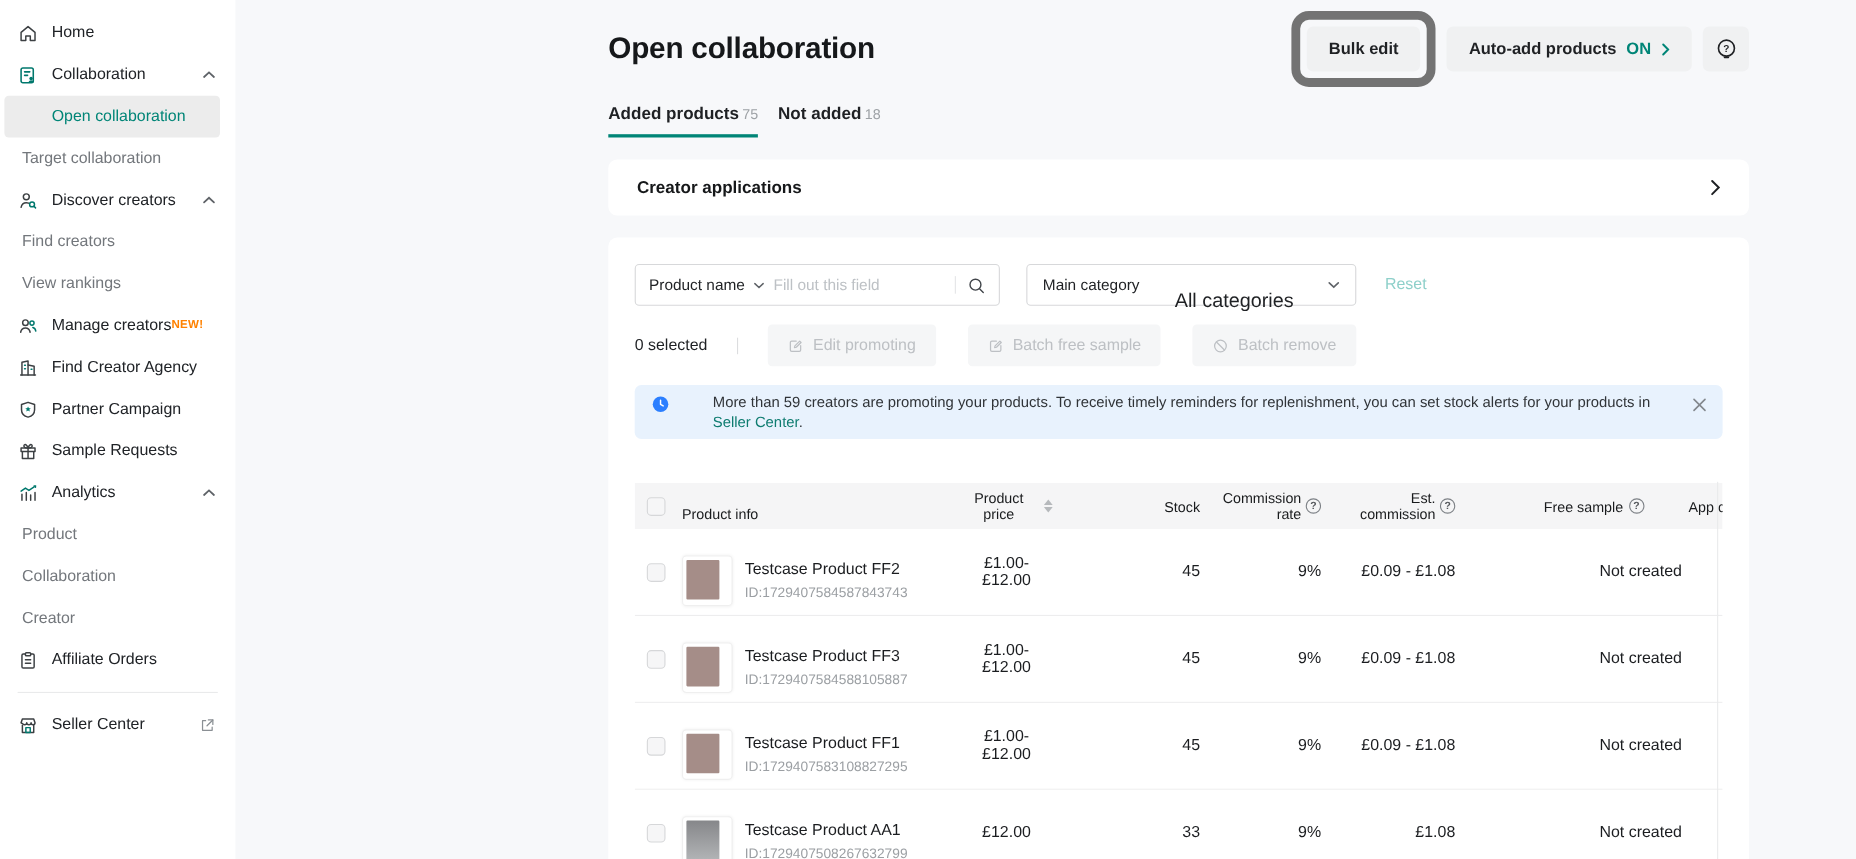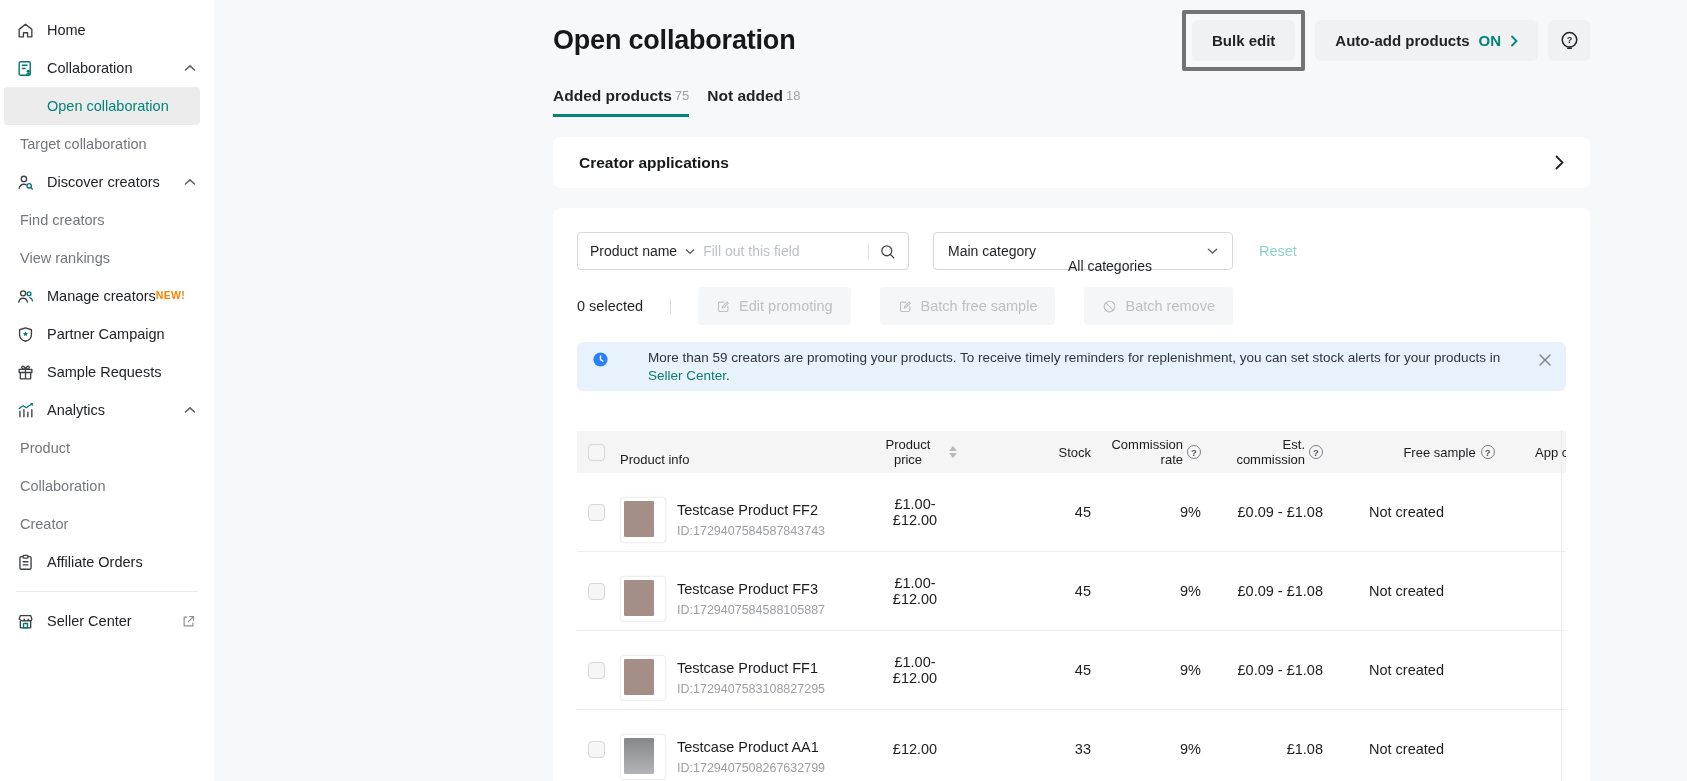--- a/index.html
+++ b/index.html
@@ -20,21 +20,21 @@
   .label-wrap { display:flex; flex-direction:row; line-height:15px; }
   .new-badge { color:#ff8200; font-size:10.5px; font-weight:700; letter-spacing:.3px; line-height:12px; }
   .side-divider { height:1px; background:#e9eaeb; margin:10px 16px; }
 
   
   .content { position:absolute; left:553px; top:0; width:1037px; }
   .header-row { display:flex; align-items:center; justify-content:space-between; margin-top:10px; }
   .page-title { font-size:27px; font-weight:700; color:#16181a; letter-spacing:-.2px; }
   .header-actions { display:flex; align-items:center; gap:10px; }
   .btn { border:none; background:#f0f1f2; border-radius:6px; height:41px; font-size:15px; font-weight:600; color:#1f2124; padding:0 20px; font-family:inherit; cursor:pointer; display:inline-flex; align-items:center; white-space:nowrap; }
-  .annotation { border:4px solid #737373; border-radius:2px; padding:6px; display:inline-flex; }
+  .annotation { border:8px solid #737373; border-radius:16px; padding:6px; display:inline-flex; }
   .auto-btn { gap:9px; }
   .teal { color:#008577; }
   .icon-btn { width:42px; padding:0; justify-content:center; }
 
   .tabs { display:flex; gap:18px; margin-top:16px; }
   .tab { font-size:15.5px; font-weight:700; color:#1f2124; padding-bottom:9px; display:flex; gap:3px; cursor:pointer; border-bottom:3px solid transparent; }
   .tab.active { border-bottom-color:#008577; }
   .tab .count { font-size:13px; color:#9ea2a6; font-weight:400; margin-top:1px; }
 
   .card { background:#fff; border-radius:8px; }
@@ -46,21 +46,21 @@
   
   .filter-row { display:flex; align-items:center; }
   .ffield { height:38px; border:1px solid #d7d8da; border-radius:4px; display:flex; align-items:center; background:#fff; }
   .f1 { width:332px; padding:0 12px; }
   .flabel { font-size:14px; color:#1f2124; white-space:nowrap; }
   .chev-sm { display:flex; margin:0 8px; }
   .fsearch { flex:1; min-width:0; border:none; outline:none; font-size:14px; color:#1f2124; font-family:inherit; background:transparent; }
   .fsearch::placeholder { color:#bdc1c5; }
   .vdiv { width:1px; height:16px; background:#e4e5e7; margin:0 10px 0 4px; }
   .f2 { width:300px; margin-left:24px; padding:0 14px; }
-  .fvalue { margin-left:32px; font-size:14px; color:#1f2124;margin-top:29px; }
+  .fvalue { margin-left:32px; font-size:18px; color:#1f2124;margin-top:29px; }
   .f2 .chev-end { margin-left:auto; display:flex; }
   .reset { margin-left:26px; font-size:14.5px; color:#8ed0ca; cursor:pointer; }
 
   
   .batch-row { display:flex; align-items:center; margin-top:17px; }
   .sel-count { font-size:14.5px; color:#1f2124; }
   .bsep { width:1px; height:15px; background:#dcdddf; margin:0 27px; }
   .batch-btn { display:inline-flex; align-items:center; gap:8px; height:38px; padding:0 18px; background:#f5f6f7; border:none; border-radius:4px; color:#bdc0c4; font-size:14.5px; font-weight:500; font-family:inherit; margin-right:29px; cursor:not-allowed; }
 
   
@@ -77,21 +77,21 @@
   .col { flex-shrink:0; }
   .c-check { width:38px; display:flex; justify-content:center; }
   .c-info { width:258px; display:flex; align-items:center; padding-left:5px;margin-top:15px; }
   .c-price { width:140px; padding-right:56px; text-align:center; }
   .thead .c-price { display:flex; align-items:center; justify-content:space-between; gap:6px; }
   .c-stock { width:92px; text-align:right; padding-right:14px; }
   .c-comm { width:112px; padding-right:16px; text-align:right; }
   .thead .c-comm { display:flex; align-items:center; justify-content:flex-end; gap:4px; }
   .c-est { width:152px; padding-right:46px; text-align:right; }
   .thead .c-est { display:flex; align-items:center; justify-content:flex-end; gap:4px; }
-  .c-sample { width:160px; text-align:left; }
+  .c-sample { width:160px; text-align:right; }
   .thead .c-sample { display:flex; align-items:center; justify-content:center; gap:5px; }
   .c-app { width:60px; padding-left:6px; line-height:15px; }
   .h2 { max-width:76px; line-height:15px; text-align:right; }
   .qmark { display:inline-flex; align-items:center; justify-content:center; width:14px; height:14px; border:1.2px solid #7d8186; border-radius:50%; color:#55585c; font-size:9.5px; font-weight:700; flex-shrink:0; }
   .sort { display:inline-flex; flex-direction:column; gap:2px; }
   .sort i { width:0; height:0; border-left:4px solid transparent; border-right:4px solid transparent; }
   .sort .up { border-bottom:5px solid #b6b9bc; }
   .sort .dn { border-top:5px solid #b6b9bc; }
 
   .trow { display:flex; align-items:center; height:79px; border-bottom:1px solid #ededee; background:#fff; }
@@ -180,20 +180,31 @@
             <circle cx="16.5" cy="8.5" r="2.4" stroke="#00786d"></circle>
             <path d="M17.5 13.6c1.8.4 3 1.8 3.4 4" stroke="#00786d"></path>
           </svg>
       </span>
       <span class="label-wrap">
         <span class="si-label">Manage creators</span>
         <span class="new-badge">NEW!</span>
       </span>
     </div>
 
+    <div class="side-item">
+      <span class="si-icon">
+        <svg width="19" height="19" viewBox="0 0 24 24" fill="none" stroke="#3c4043" stroke-width="1.7" stroke-linecap="round" stroke-linejoin="round">
+            <path d="M5 20V5.5L12 4v16"></path>
+            <path d="M12 8.5l7 1.5V20"></path>
+            <path d="M3.5 20h17"></path>
+            <path d="M8 9h1M8 13h1M15.5 13.5h1" stroke="#00786d"></path>
+          </svg>
+      </span>
+      <span class="si-label">Find Creator Agency</span>
+    </div>
 
     <div class="side-item">
       <span class="si-icon">
         <svg width="19" height="19" viewBox="0 0 24 24" fill="none" stroke="#3c4043" stroke-width="1.7" stroke-linejoin="round">
             <path d="M12 3.5 19.5 6v6c0 4.2-3 7.4-7.5 8.5C7.5 19.4 4.5 16.2 4.5 12V6z"></path>
             <path d="M12 8.2l1 2h2.2l-1.7 1.6.5 2.2-2-1.1-2 1.1.5-2.2L8.8 10.2H11z" fill="#00786d" stroke="none"></path>
           </svg>
       </span>
       <span class="si-label">Partner Campaign</span>
     </div>

